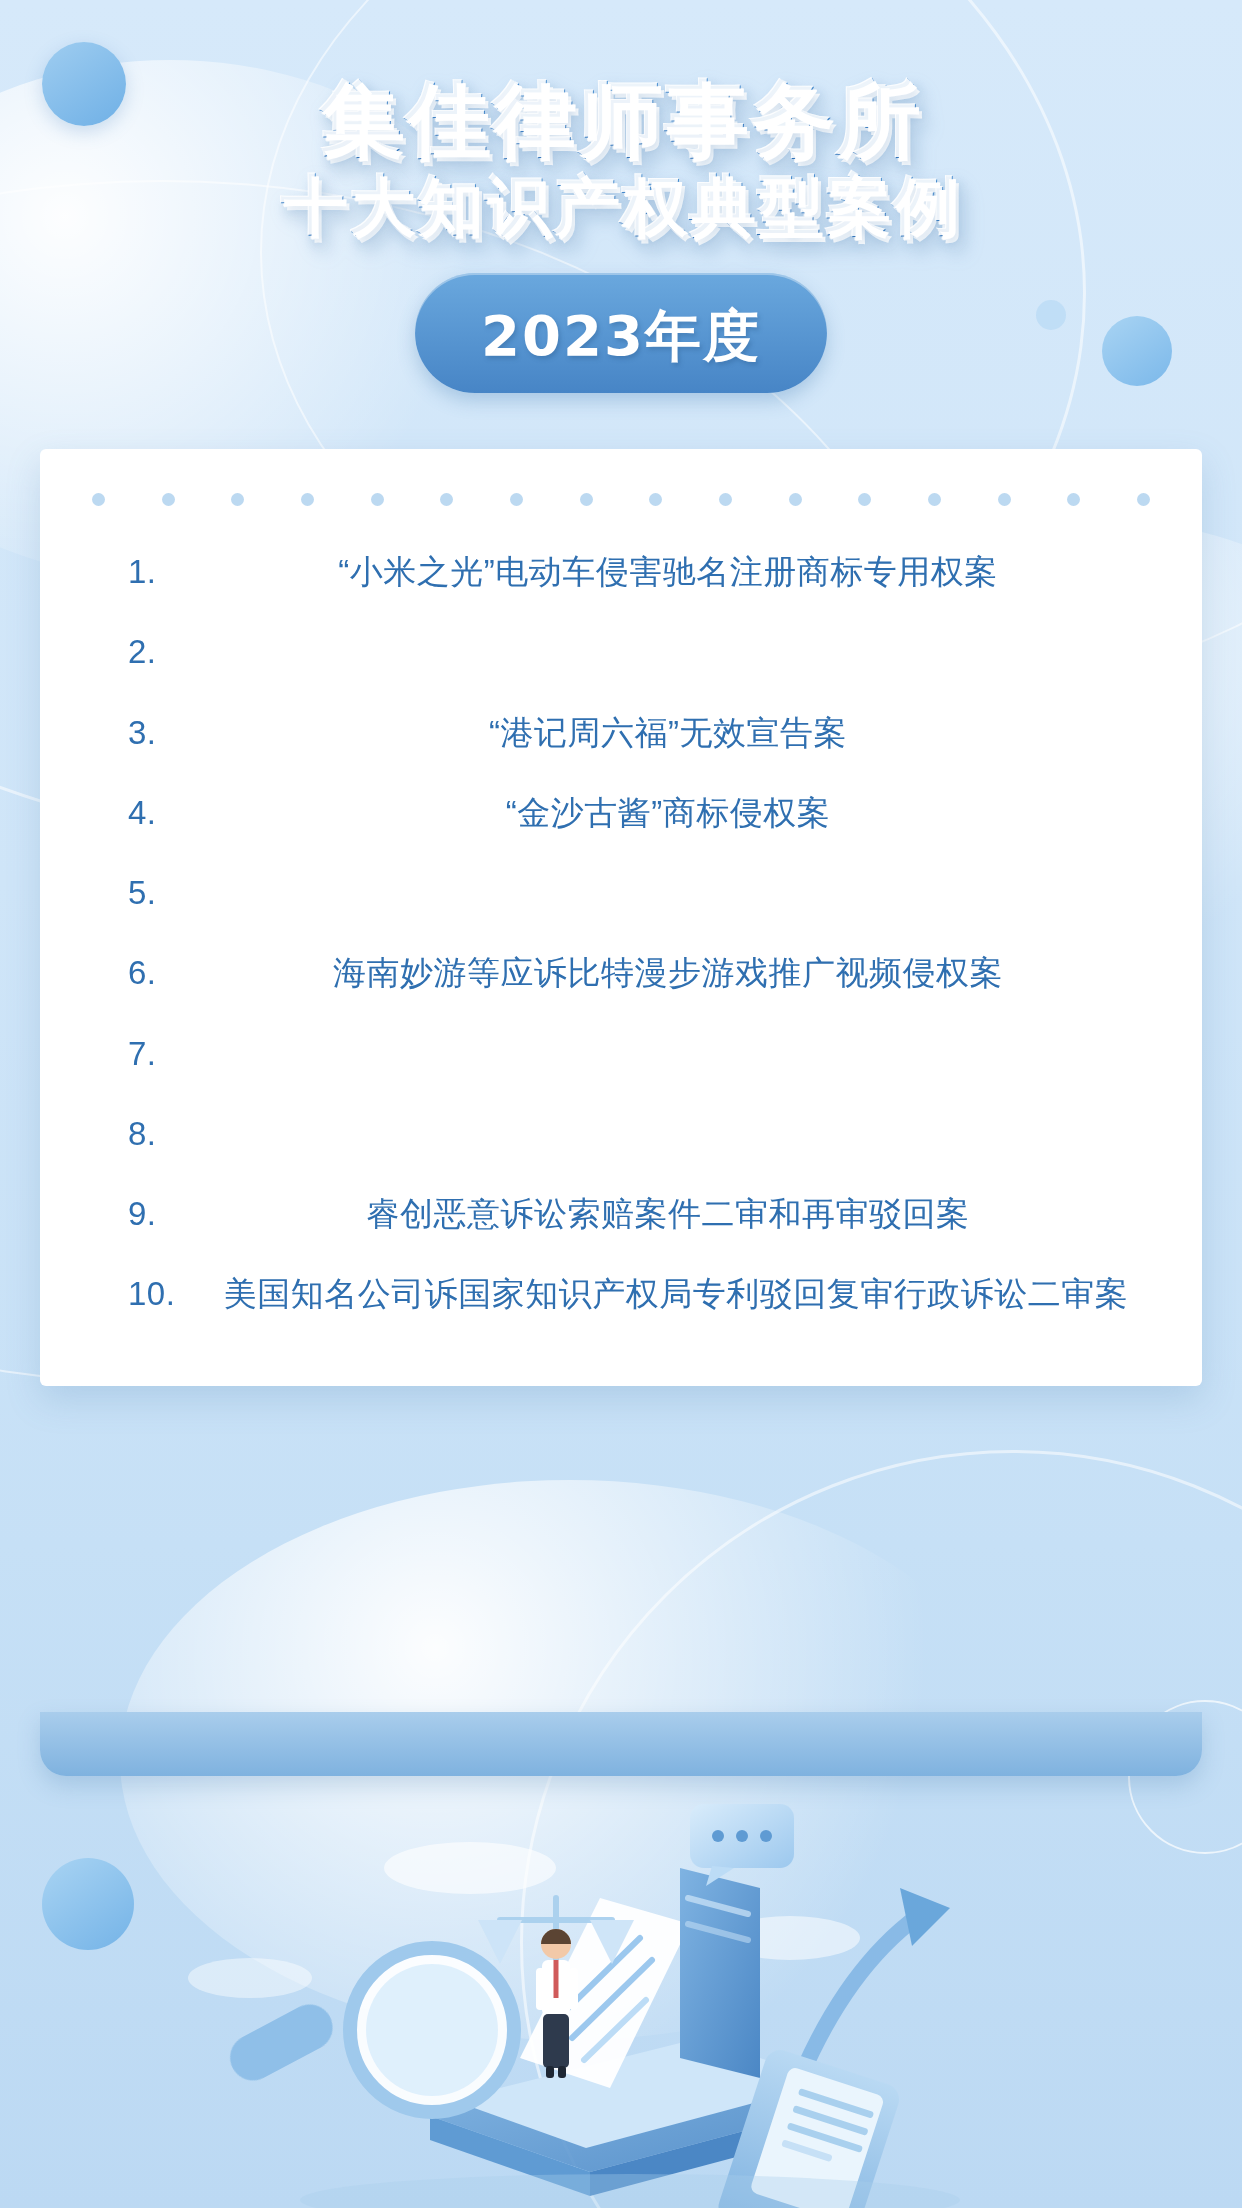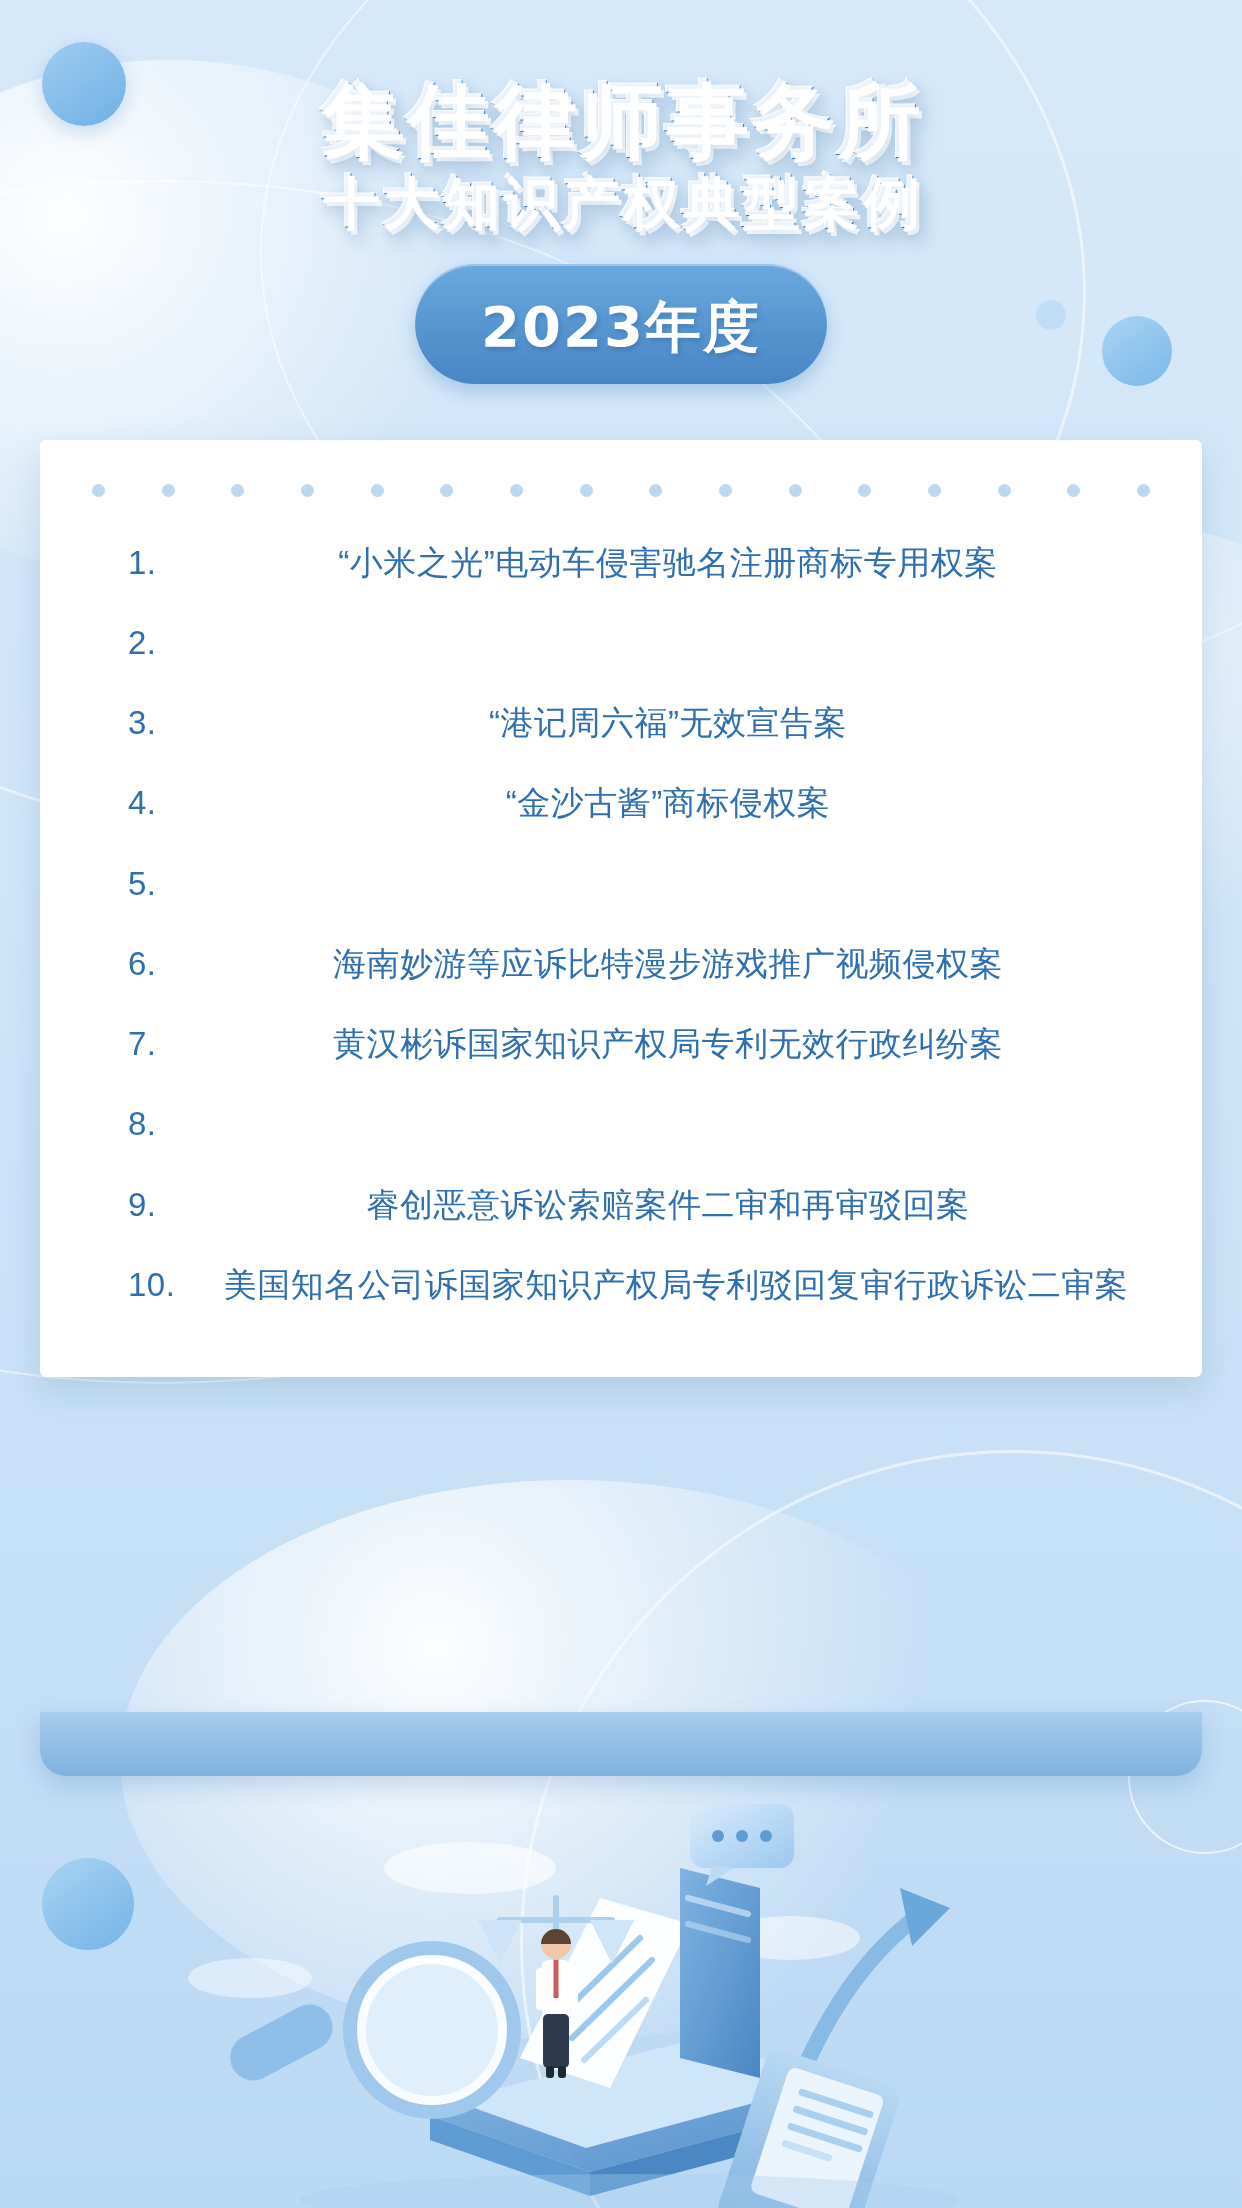--- a/index.html
+++ b/index.html
@@ -88,21 +88,21 @@
     text-shadow:
        3px 3px 0 #ffffff,
       -1px -1px 0 rgba(255,255,255,.9),
        6px 8px 10px rgba(90,140,190,0.30);
     background: linear-gradient(180deg, #4f93d3 0%, #2f6fb5 100%);
     -webkit-background-clip: text;
     background-clip: text;
     -webkit-text-fill-color: transparent;
     filter: drop-shadow(3px 4px 0 #ffffff) drop-shadow(5px 8px 8px rgba(80,130,180,0.28));
   }
-  .title-line-2 { font-size: 56px; }
+  .title-line-2 { font-size: 64px; }
 
   .year-badge {
     display: inline-block;
     margin-top: 30px;
     padding: 26px 66px 18px;
     border-radius: 60px;
     background: linear-gradient(180deg, #6aa8de 0%, #4785c6 100%);
     box-shadow: 0 8px 18px rgba(70,125,180,0.30), inset 0 2px 0 rgba(255,255,255,0.35);
     color: #ffffff;
     font-family: "DejaVu Sans", "Liberation Sans", sans-serif;
@@ -250,21 +250,20 @@
       </li>
       <li class="case-item">
         <span class="case-num">5.</span>
       </li>
       <li class="case-item">
         <span class="case-num">6.</span>
         <span class="case-text">海南妙游等应诉比特漫步游戏推广视频侵权案</span>
       </li>
       <li class="case-item">
         <span class="case-num">7.</span>
-        <span class="case-text">黄汉彬诉国家知识产权局专利无效行政纠纷案</span>
       </li>
       <li class="case-item">
         <span class="case-num">8.</span>
       </li>
       <li class="case-item">
         <span class="case-num">9.</span>
         <span class="case-text">睿创恶意诉讼索赔案件二审和再审驳回案</span>
       </li>
       <li class="case-item wide">
         <span class="case-num">10.</span>

